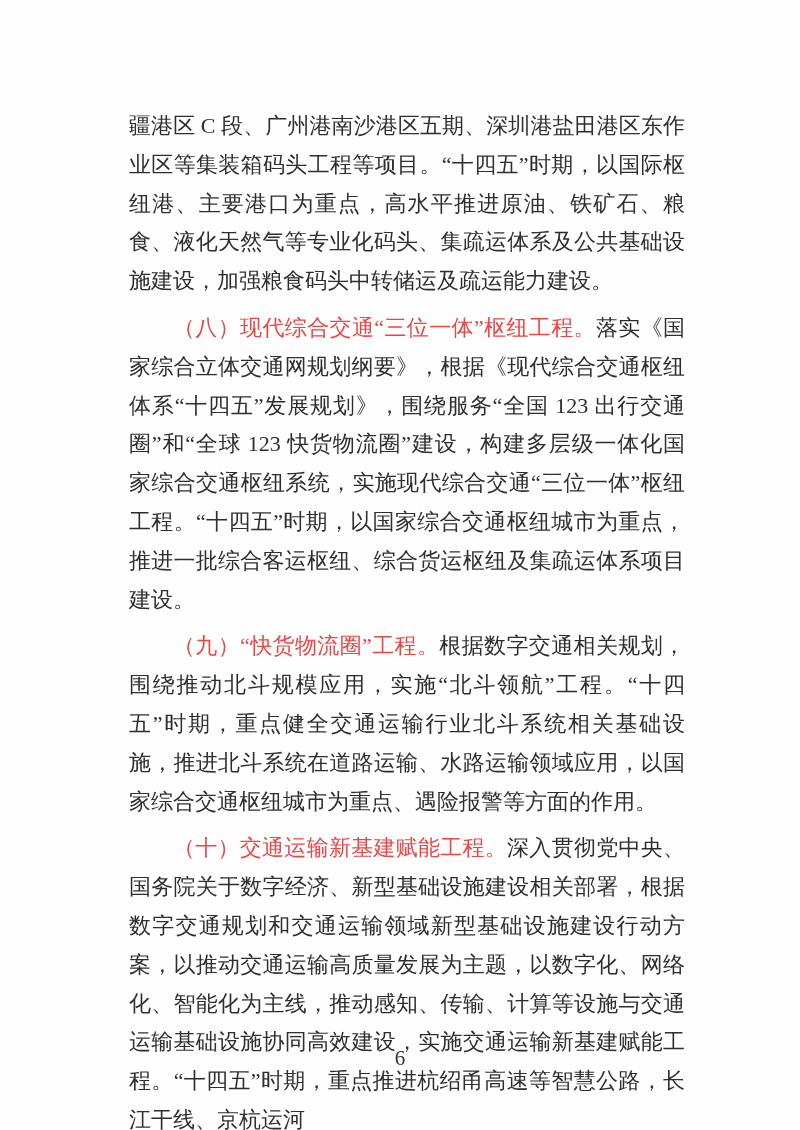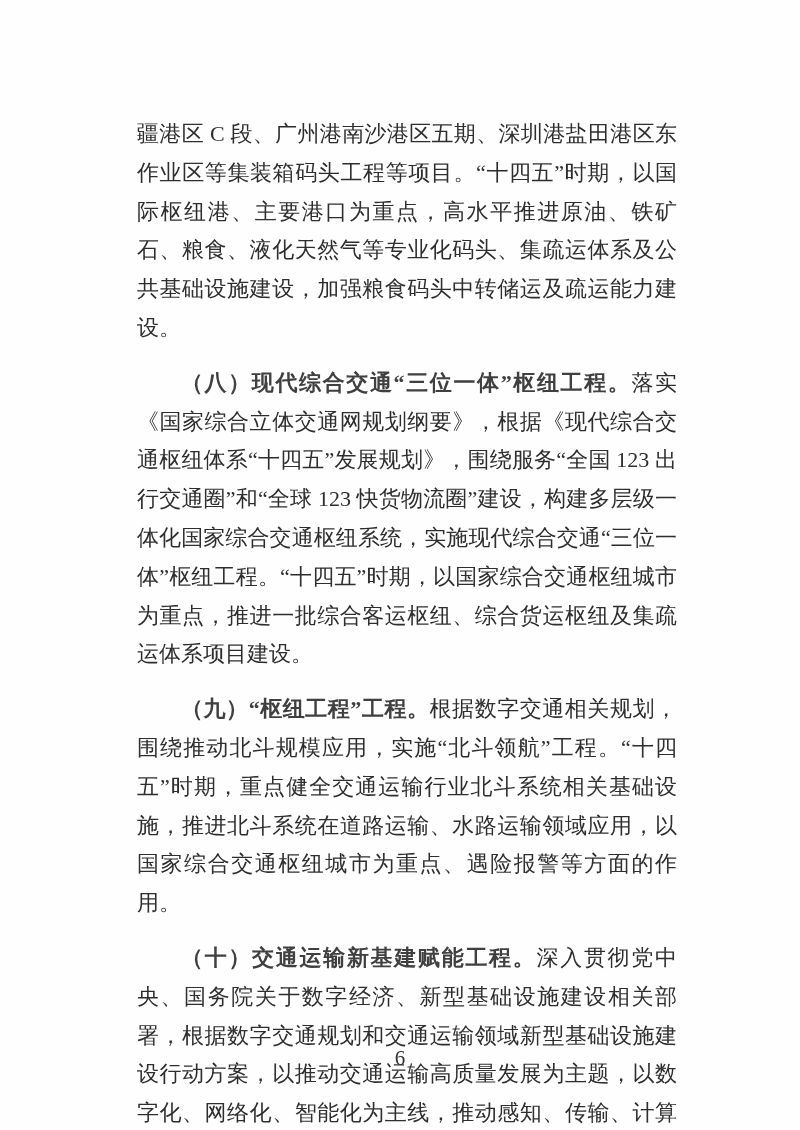--- a/index.html
+++ b/index.html
@@ -24,48 +24,48 @@
     left: 121px;
     top: 99px;
     width: 572px;
     font-size: 22px;
     line-height: 38.8px;
     color: #2e2e2e;
     text-align: justify;
     letter-spacing: 0;
   }
   p.para {
-    margin: 16px;
+    margin: 8px;
     padding: 0;
     text-align: justify;
   }
   p.para.indent {
     text-indent: 2em;
   }
   .run {
     font-weight: normal;
   }
   .run.bold {
-    font-weight: bold;
-    color: #404040;
+    font-weight: normal;
+    color: #ef4444;
   }
   .page-number {
     position: absolute;
     top: 1046px;
     left: 0;
     width: 800px;
     text-align: center;
     font-size: 21px;
     color: #333333;
   }
 </style>
 </head>
 <body>
 
 <div class="scan-page">
   <div class="text-block">
       <p class="para"><span class="run">疆港区 C 段、广州港南沙港区五期、深圳港盐田港区东作业区等集装箱码头工程等项目。“十四五”时期，以国际枢纽港、主要港口为重点，高水平推进原油、铁矿石、粮食、液化天然气等专业化码头、集疏运体系及公共基础设施建设，加强粮食码头中转储运及疏运能力建设。</span></p>
       <p class="para indent"><span class="run bold">（八）现代综合交通“三位一体”枢纽工程。</span><span class="run">落实《国家综合立体交通网规划纲要》，根据《现代综合交通枢纽体系“十四五”发展规划》，围绕服务“全国 123 出行交通圈”和“全球 123 快货物流圈”建设，构建多层级一体化国家综合交通枢纽系统，实施现代综合交通“三位一体”枢纽工程。“十四五”时期，以国家综合交通枢纽城市为重点，推进一批综合客运枢纽、综合货运枢纽及集疏运体系项目建设。</span></p>
-      <p class="para indent"><span class="run bold">（九）“枢纽工程”工程。</span><span class="run">根据数字交通相关规划，围绕推动北斗规模应用，实施“北斗领航”工程。“十四五”时期，重点健全交通运输行业北斗系统相关基础设施，推进北斗系统在道路运输、水路运输领域应用，以国家综合交通枢纽城市为重点、遇险报警等方面的作用。</span></p>
+      <p class="para indent"><span class="run bold">（九）“快货物流圈”工程。</span><span class="run">根据数字交通相关规划，围绕推动北斗规模应用，实施“北斗领航”工程。“十四五”时期，重点健全交通运输行业北斗系统相关基础设施，推进北斗系统在道路运输、水路运输领域应用，以国家综合交通枢纽城市为重点、遇险报警等方面的作用。</span></p>
       <p class="para indent"><span class="run bold">（十）交通运输新基建赋能工程。</span><span class="run">深入贯彻党中央、国务院关于数字经济、新型基础设施建设相关部署，根据数字交通规划和交通运输领域新型基础设施建设行动方案，以推动交通运输高质量发展为主题，以数字化、网络化、智能化为主线，推动感知、传输、计算等设施与交通运输基础设施协同高效建设，实施交通运输新基建赋能工程。“十四五”时期，重点推进杭绍甬高速等智慧公路，长江干线、京杭运河</span></p>
     </div>
   <div class="page-number">6</div>
 </div>
 
 </body></html>

